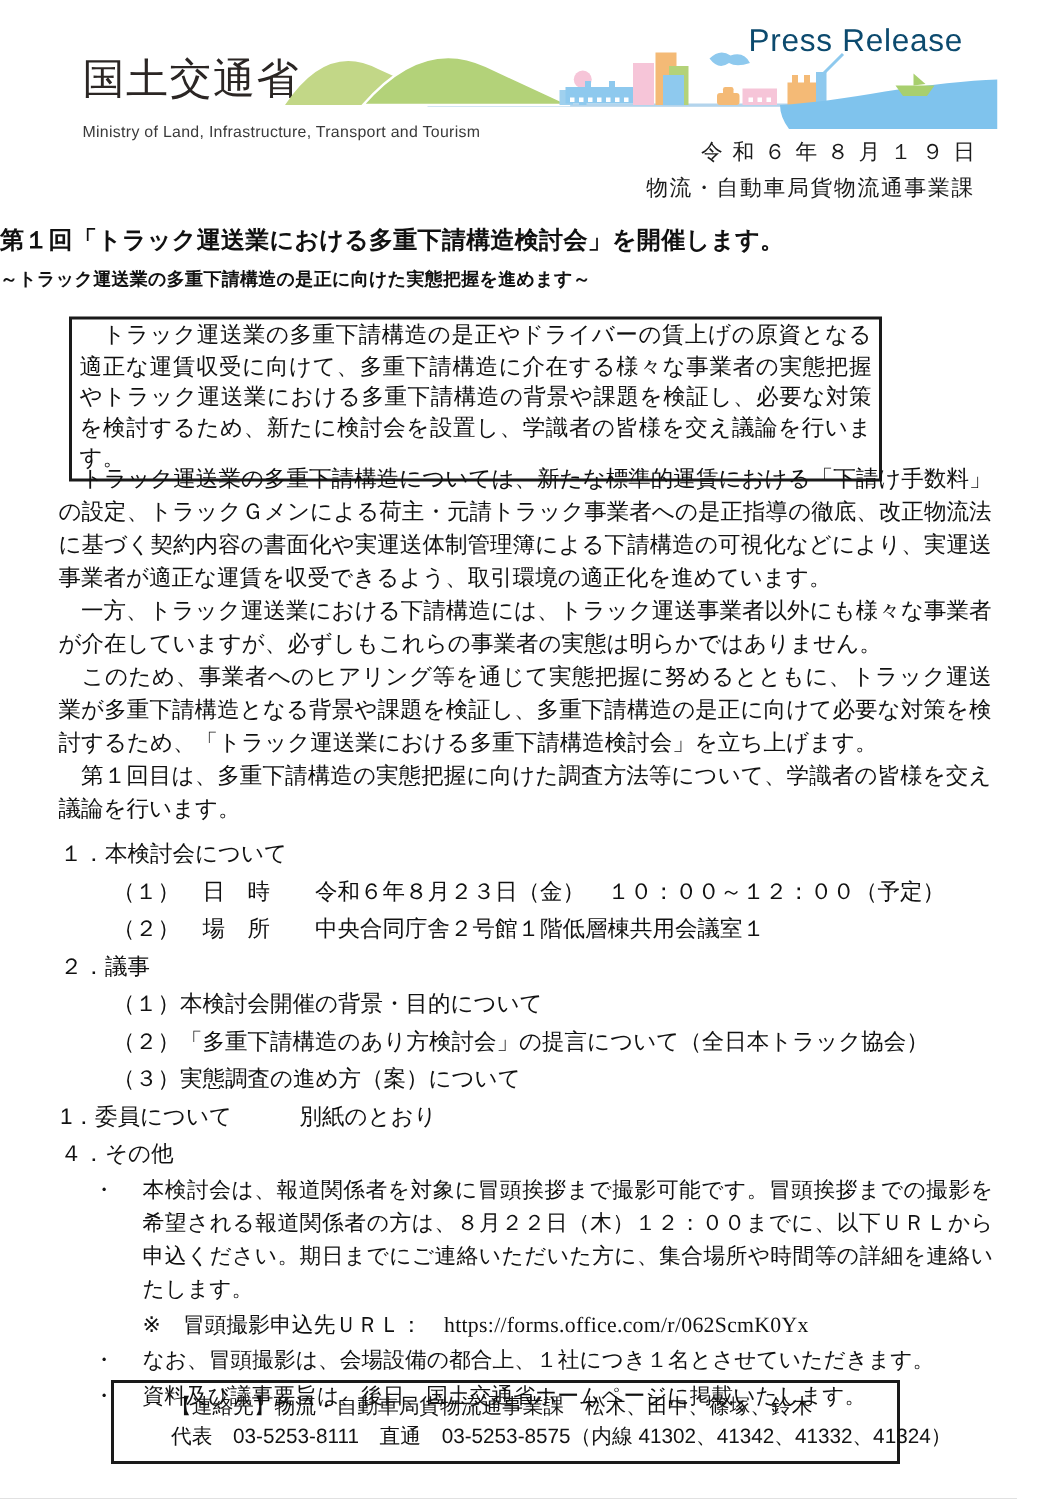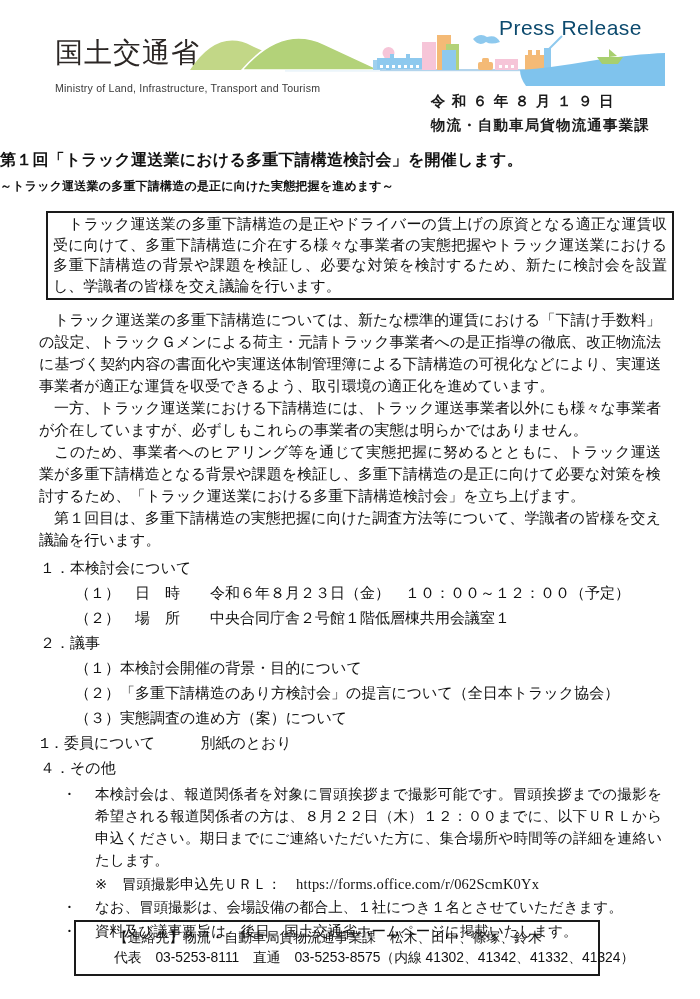--- a/index.html
+++ b/index.html
@@ -22,46 +22,46 @@
     position:absolute;left:55px;top:82px;
     font-size:10.6px;color:#3a3a3a;letter-spacing:.2px;white-space:nowrap;
   }
   .press-release{
     position:absolute;right:58px;top:16px;
     font-size:21px;color:#0c4a6e;letter-spacing:.5px;
   }
   .illustration{position:absolute;left:190px;top:24px;}
   .date-block{
     position:absolute;right:50px;top:92px;
-    font-weight:700;color:#1c1c1c;
+    text-align:right;font-weight:400;color:#1c1c1c;
   }
   .date-line{font-size:14.5px;letter-spacing:.45em;margin-right:-.45em;white-space:nowrap;}
   .dept-line{font-size:14.5px;letter-spacing:.08em;margin-top:5px;white-space:nowrap;}
   
   .title-block{position:absolute;left:0;right:0;top:150px;}
   .doc-title{font-size:16px;font-weight:bold;margin:0;letter-spacing:.2px;}
   .doc-subtitle{font-size:12px;font-weight:bold;margin:7px 0 0 0;letter-spacing:.2px;}
   
   .summary-box{
-    position:absolute;left:46px;top:211px;width:628px;
+    position:absolute;left:46px;top:211px;width:542px;
     border:2px solid #1a1a1a;
     box-sizing:border-box;
     padding:1px 5px 2px 5px;
     font-size:15px;line-height:20.6px;
     text-align:justify;
   }
   
   .body-text{
     position:absolute;left:39px;top:309px;width:622px;
     font-size:15px;line-height:22px;text-align:justify;
   }
   .body-text p{margin:0;}
   
   .sections{position:absolute;left:40px;top:560px;width:622px;font-size:15px;}
-  .sec-row{line-height:20px;margin-bottom:5px;white-space:nowrap;font-family:Liberation Mono, monospace;}
+  .sec-row{line-height:20px;margin-bottom:5px;white-space:nowrap;}
   .sec-row.item{margin-left:35px;}
   
   .notes{position:absolute;left:62px;top:783px;width:600px;font-size:14.5px;}
   .note{display:flex;line-height:22px;margin-bottom:1.5px;}
   .note .marker{flex:none;width:33px;}
   .note .nbody{flex:1;text-align:justify;}
   .note.sub{margin-left:33px;}
   .note.sub .marker{width:27px;}
   .url-text{font-family:"Liberation Serif","DejaVu Serif",serif;letter-spacing:.2px;}
   

